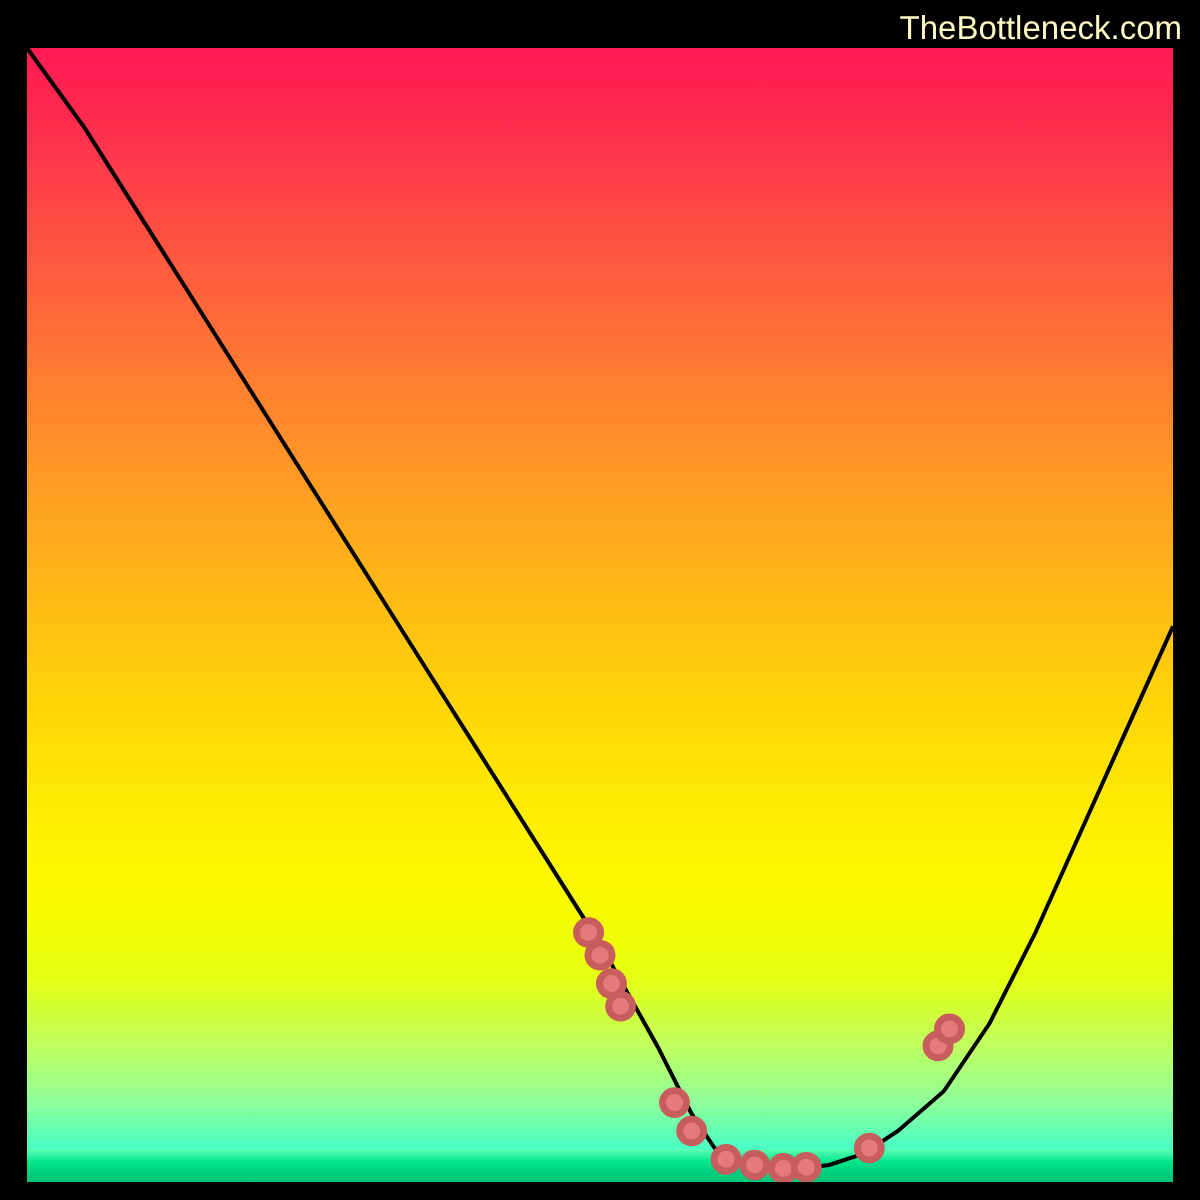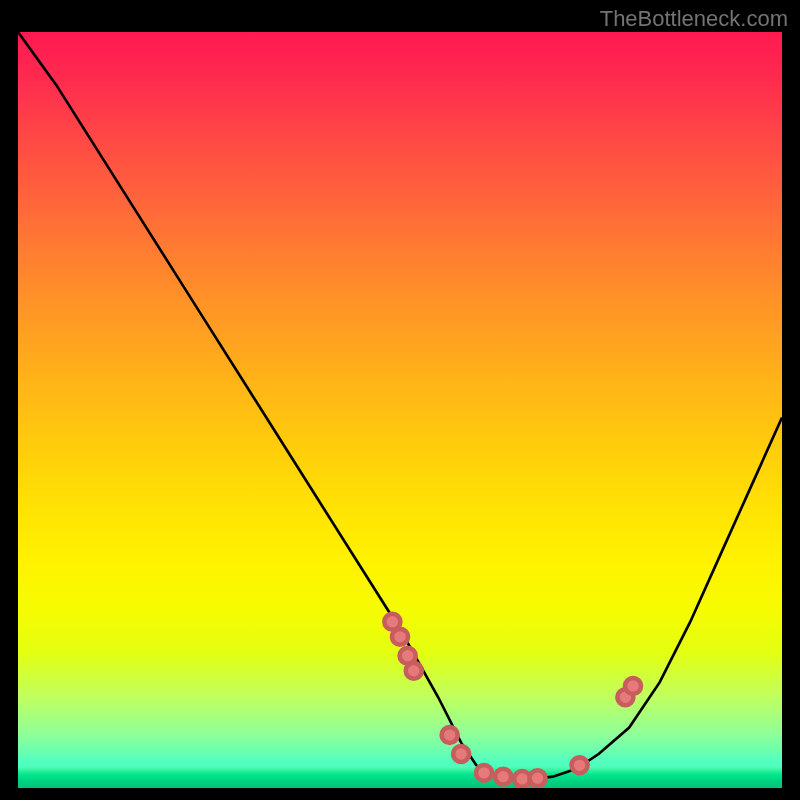--- a/index.html
+++ b/index.html
@@ -7,21 +7,21 @@
     width: 800px;
     height: 800px;
     background: #000;
     position: relative;
     overflow: hidden;
   }
   .watermark {
     position: absolute;
     top: 6px;
     right: 12px;
-    color: #737373;
+    color: #fef9c3;
     font-family: Arial, sans-serif;
     font-size: 22px;
     font-weight: 500;
     z-index: 10;
   }
   .plot-area {
     position: absolute;
     left: 18px;
     top: 32px;
     width: 764px;

